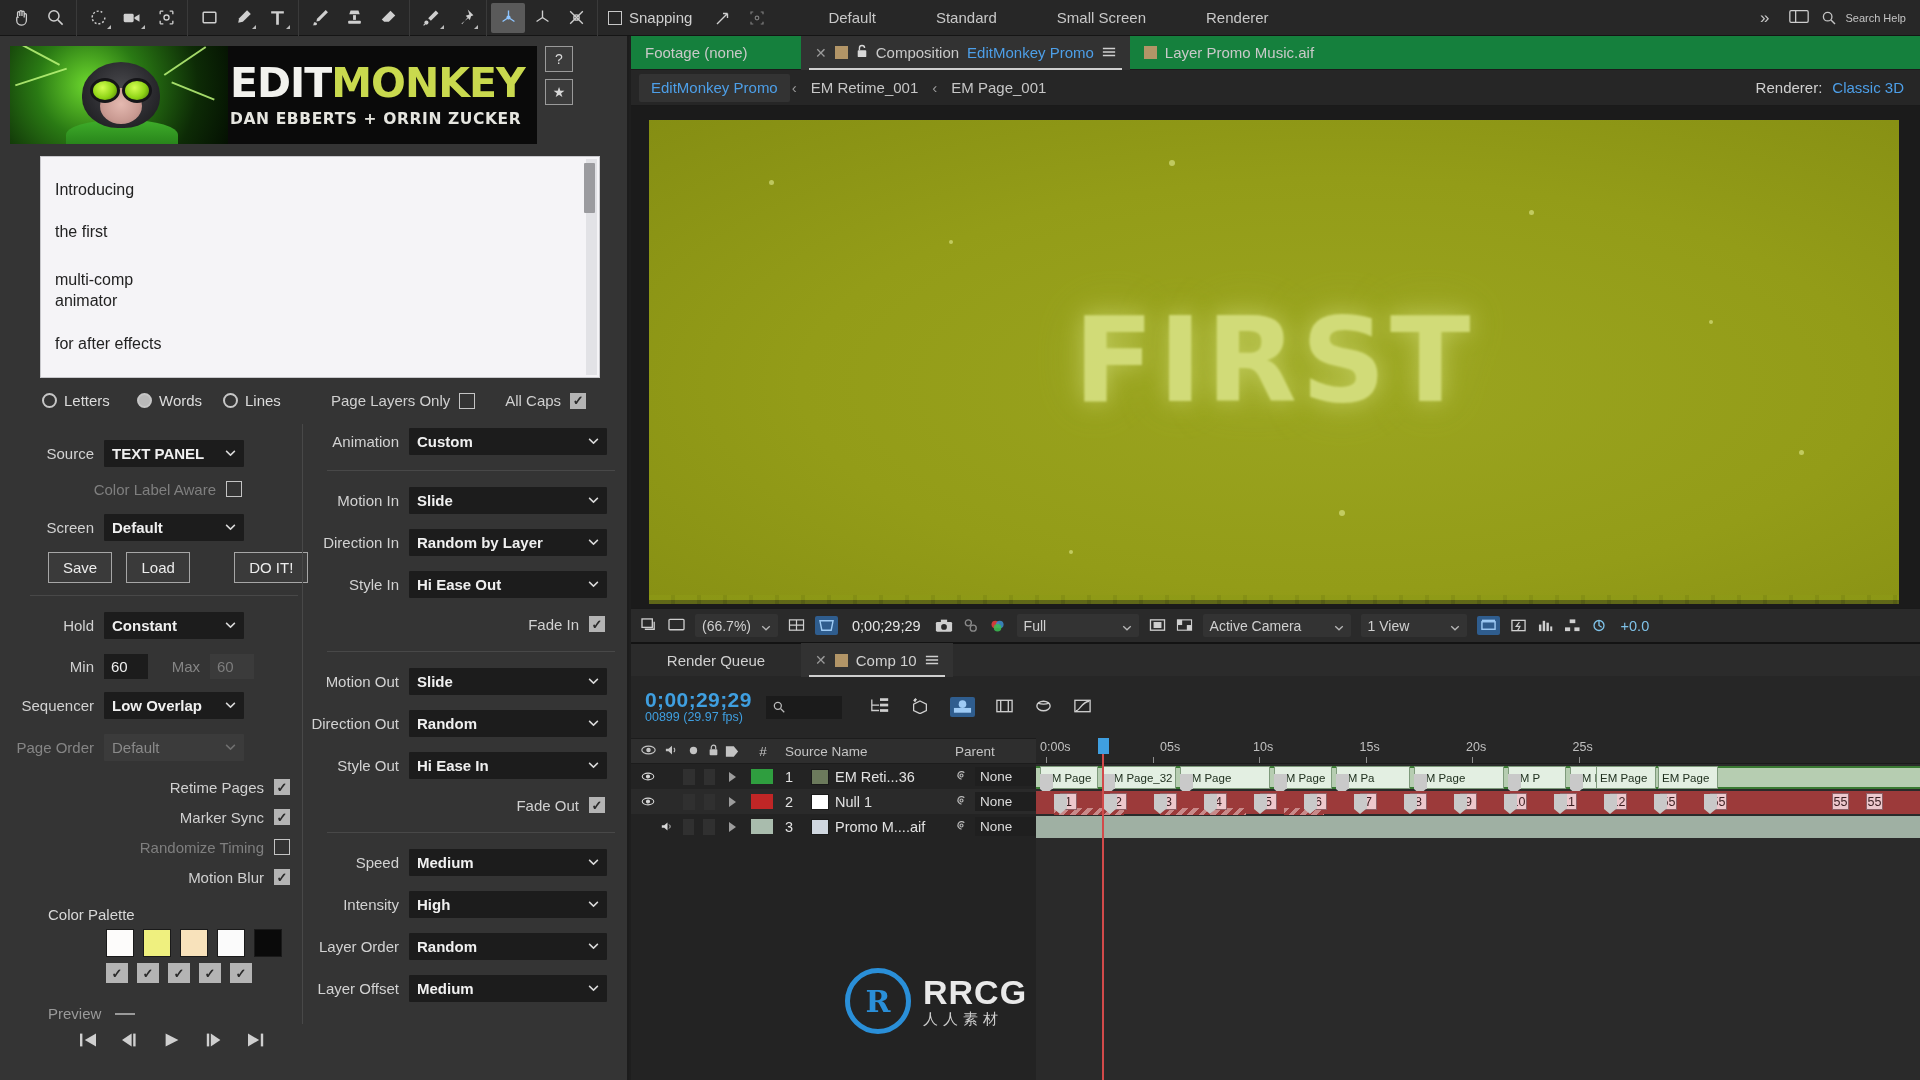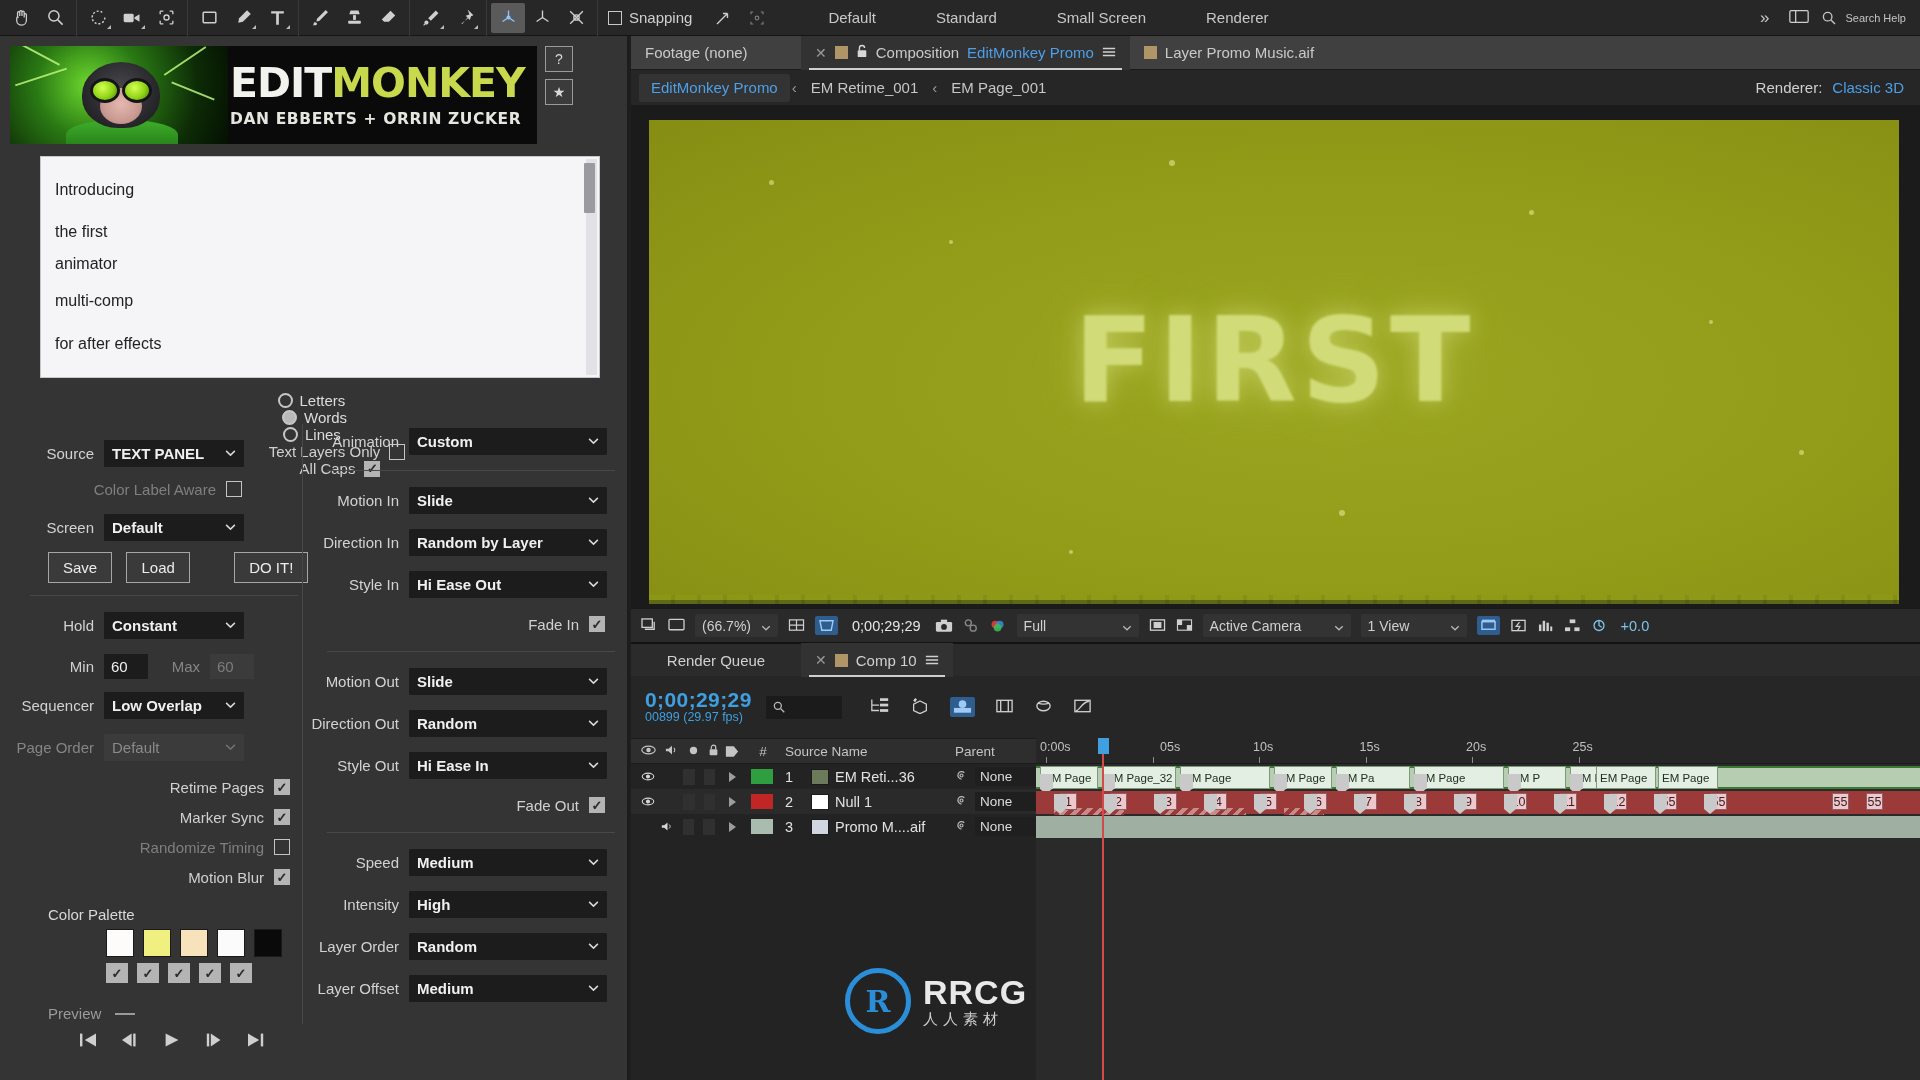--- a/index.html
+++ b/index.html
@@ -89,21 +89,21 @@
     margin: 12px 10px 0 40px; width: 560px; height: 222px; background: #f5f4f7;
     color: #222; position: relative; overflow: hidden; border: 1px solid #c8c8cc;
   }
   .ta-inner { padding: 12px 14px; font-size: 16px; line-height: 42px; }
   .ta-line { white-space: pre; }
   .ta-line.tight { line-height: 21px; }
   .ta-scroll { position: absolute; right: 2px; top: 2px; width: 11px; bottom: 2px; background: #e2e2e6; }
   .ta-thumb { position: absolute; right: 2px; top: 4px; width: 11px; height: 50px; background: #9b9b9f; border-radius: 1px;}
 
   .radio-row {
-    display: flex; align-items: center; margin: 14px 0 0 42px; width: 566px; gap: 0; flex-direction: column;
+    display: flex; align-items: center; margin: 14px 0 0 42px; width: 566px; gap: 0;
   }
   .rad { display: flex; align-items: center; gap: 7px; font-size: 15px; color: #dcdcdc; }
   .rad .dot { width: 15px; height: 15px; border-radius: 50%; border: 2px solid #c6c6c6; background: transparent;}
   .rad.on .dot { background: #b9b9b9; border-color: #c6c6c6; }
   .cbx { width: 16px; height: 16px; border: 1.6px solid #c4c4c4; background: transparent;
     display:inline-flex; align-items:center; justify-content:center; }
   .cbx.on { background: #b4b4b4; border-color: #b4b4b4; }
   .cbx.on:after { content:"✓"; color: #2a2a2a; font-size: 13px; line-height: 1; font-weight: 700;}
 
   .cols { position: absolute; top: 400px; left: 0; width: 629px; height: 580px; }
@@ -143,21 +143,21 @@
   .pal-chk { display: flex; gap: 9px; margin-left: 58px; margin-top: 6px; }
   .pal-chk .cbx { width: 22px; height: 20px; }
   .preview-lbl { margin-left: 36px; margin-top: 22px; font-size: 15px; color: #9a9a9a;
     display:flex; align-items:center; gap: 14px; }
   .transport { display: flex; gap: 22px; margin-left: 66px; margin-top: 10px; align-items: center; }
   .tp { color: #cfcfcf; }
 
   
   .right { position: absolute; left: 631px; top: 36px; width: 1289px; height: 1044px; background: #1e1e1e;}
   .comp-tabbar {
-    height: 34px; background: #404040; display: flex; align-items: center;
+    height: 34px; background: #15803d; display: flex; align-items: center;
     font-size: 15px; color: #c9c9c9; border-bottom: 1px solid #1b1b1b;
   }
   .tabcell { display: flex; align-items: center; height: 34px; padding: 0 14px; gap: 8px; position: relative;}
   .tabcell.active { background: #323232; }
   .tabcell.active:after { content:""; position:absolute; left:8px; right:8px; bottom:0; height:2px; background:#cfcfcf;}
   .cl-x { color: #9a9a9a; font-size: 14px; }
   .tabicon { width: 13px; height: 13px; background: #b29567; }
   .comp-name-blue { color: #4d9fe8; }
   .crumbbar { height: 36px; background: #262626; display: flex; align-items: center;
     padding-left: 8px; font-size: 15px; border-bottom: 1px solid #1a1a1a; }
@@ -427,22 +427,22 @@
       <div>
         <div class="sq-btn">?</div>
         <div class="sq-btn">★</div>
       </div>
     </div>
 
     <div class="text-area">
       <div class="ta-inner">
         <div class="ta-line">Introducing</div>
         <div class="ta-line">the first</div>
+        <div class="ta-line tight" style="margin-top:16px">multi-comp</div>
         <div class="ta-line tight">animator</div>
-        <div class="ta-line tight" style="margin-top:16px">multi-comp</div>
         <div class="ta-line" style="margin-top:12px">for after effects</div>
         <div class="ta-line">Animate</div>
       </div>
       <div class="ta-scroll">
         <div class="ta-thumb"></div>
       </div>
     </div>
 
     <div class="radio-row">
       <span class="rad" style="width:95px">
@@ -451,21 +451,21 @@
       </span>
       <span class="rad on" style="width:86px">
         <span class="dot"></span>
         <span>Words</span>
       </span>
       <span class="rad" style="width:84px">
         <span class="dot"></span>
         <span>Lines</span>
       </span>
       <span style="display:flex;align-items:center;gap:9px;margin-left:24px">
-        <span>Text Layers Only</span>
+        <span>Page Layers Only</span>
         <span class="cbx"></span>
       </span>
       <span style="display:flex;align-items:center;gap:9px;margin-left:30px">
         <span>All Caps</span>
         <span class="cbx on"></span>
       </span>
     </div>
 
     <div class="cols">
 

